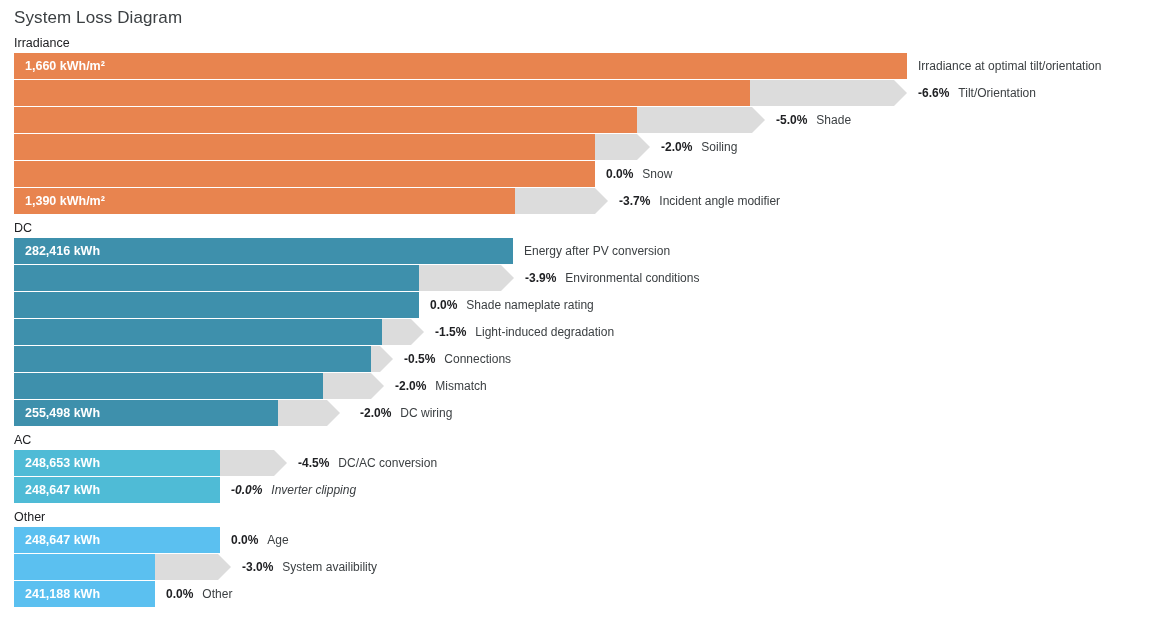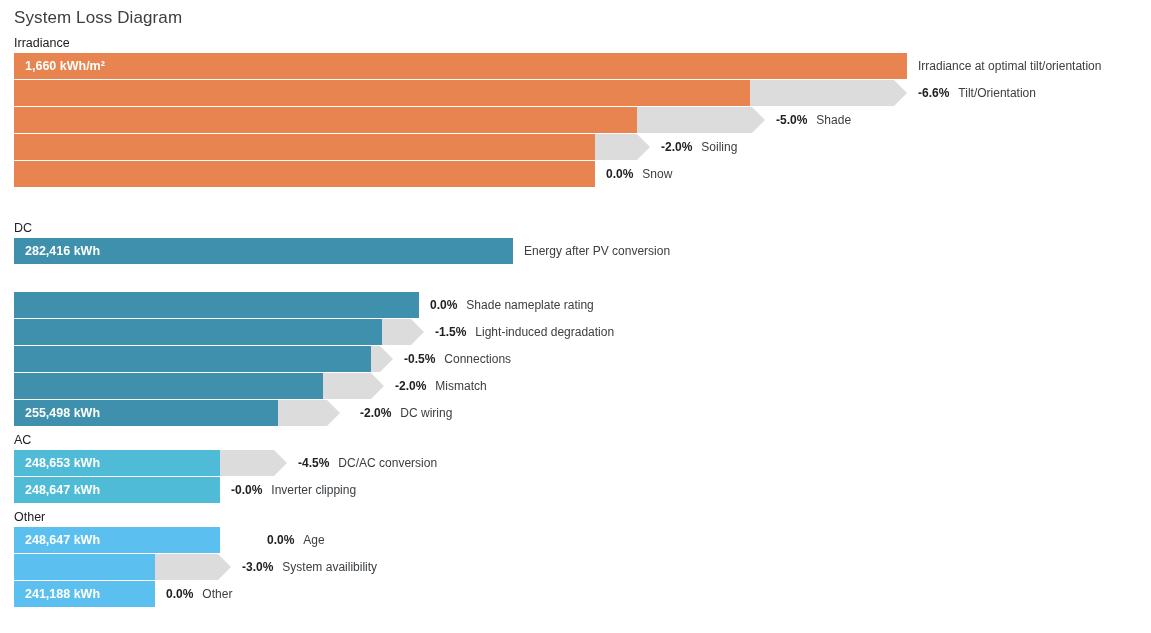--- a/index.html
+++ b/index.html
@@ -118,25 +118,36 @@
     </div>
     <div class="row" style="top: 134px; width: 1151px;">
       <div class="bar" style="width: 581px; background: rgb(232, 132, 79);"></div>
       <div class="loss-arrow" style="left: 595px; width: 55px; background: rgb(220, 220, 220);"></div>
       <div class="row-caption" style="left: 661px;"><span class="pct">-2.0%</span><span class="pct-spacer"></span><span class="nm">Soiling</span></div>
     </div>
     <div class="row" style="top: 161px; width: 1151px;">
       <div class="bar" style="width: 581px; background: rgb(232, 132, 79);"></div>
       <div class="row-caption" style="left: 606px;"><span class="pct">0.0%</span><span class="pct-spacer"></span><span class="nm">Snow</span></div>
     </div>
+    <div class="row" style="top: 188px; width: 1151px;">
+      <div class="bar" style="width: 501px; background: rgb(232, 132, 79);"></div>
+      <div class="bar-value" style="left: 25px;">1,390 kWh/m²</div>
+      <div class="loss-arrow" style="left: 515px; width: 93px; background: rgb(220, 220, 220);"></div>
+      <div class="row-caption" style="left: 619px;"><span class="pct">-3.7%</span><span class="pct-spacer"></span><span class="nm">Incident angle modifier</span></div>
+    </div>
     <div class="section-label" style="top: 221px;">DC</div>
     <div class="row" style="top: 238px; width: 1151px;">
       <div class="bar" style="width: 499px; background: rgb(62, 144, 172);"></div>
       <div class="bar-value" style="left: 25px;">282,416 kWh</div>
       <div class="row-caption" style="left: 524px;"><span class="nm">Energy after PV conversion</span></div>
+    </div>
+    <div class="row" style="top: 265px; width: 1151px;">
+      <div class="bar" style="width: 405px; background: rgb(62, 144, 172);"></div>
+      <div class="loss-arrow" style="left: 419px; width: 95px; background: rgb(220, 220, 220);"></div>
+      <div class="row-caption" style="left: 525px;"><span class="pct">-3.9%</span><span class="pct-spacer"></span><span class="nm">Environmental conditions</span></div>
     </div>
     <div class="row" style="top: 292px; width: 1151px;">
       <div class="bar" style="width: 405px; background: rgb(62, 144, 172);"></div>
       <div class="row-caption" style="left: 430px;"><span class="pct">0.0%</span><span class="pct-spacer"></span><span class="nm">Shade nameplate rating</span></div>
     </div>
     <div class="row" style="top: 319px; width: 1151px;">
       <div class="bar" style="width: 368px; background: rgb(62, 144, 172);"></div>
       <div class="loss-arrow" style="left: 382px; width: 42px; background: rgb(220, 220, 220);"></div>
       <div class="row-caption" style="left: 435px;"><span class="pct">-1.5%</span><span class="pct-spacer"></span><span class="nm">Light-induced degradation</span></div>
     </div>
@@ -159,27 +170,27 @@
     <div class="section-label" style="top: 433px;">AC</div>
     <div class="row" style="top: 450px; width: 1151px;">
       <div class="bar" style="width: 206px; background: rgb(79, 187, 214);"></div>
       <div class="bar-value" style="left: 25px;">248,653 kWh</div>
       <div class="loss-arrow" style="left: 220px; width: 67px; background: rgb(220, 220, 220);"></div>
       <div class="row-caption" style="left: 298px;"><span class="pct">-4.5%</span><span class="pct-spacer"></span><span class="nm">DC/AC conversion</span></div>
     </div>
     <div class="row" style="top: 477px; width: 1151px;">
       <div class="bar" style="width: 206px; background: rgb(79, 187, 214);"></div>
       <div class="bar-value" style="left: 25px;">248,647 kWh</div>
-      <div class="row-caption" style="left: 231px;"><span class="pct">-0.0%</span><span class="pct-spacer"></span><span class="nm">Inverter clipping</span></div>
+      <div class="row-caption" style="left: 231px; font-style: italic;"><span class="pct">-0.0%</span><span class="pct-spacer"></span><span class="nm">Inverter clipping</span></div>
     </div>
     <div class="section-label" style="top: 510px;">Other</div>
     <div class="row" style="top: 527px; width: 1151px;">
       <div class="bar" style="width: 206px; background: rgb(91, 192, 240);"></div>
       <div class="bar-value" style="left: 25px;">248,647 kWh</div>
-      <div class="row-caption" style="left: 231px; margin-left: 36px;"><span class="pct">0.0%</span><span class="pct-spacer"></span><span class="nm">Age</span></div>
+      <div class="row-caption" style="left: 231px;"><span class="pct">0.0%</span><span class="pct-spacer"></span><span class="nm">Age</span></div>
     </div>
     <div class="row" style="top: 554px; width: 1151px;">
       <div class="bar" style="width: 141px; background: rgb(91, 192, 240);"></div>
       <div class="loss-arrow" style="left: 155px; width: 76px; background: rgb(220, 220, 220);"></div>
       <div class="row-caption" style="left: 242px;"><span class="pct">-3.0%</span><span class="pct-spacer"></span><span class="nm">System availibility</span></div>
     </div>
     <div class="row" style="top: 581px; width: 1151px;">
       <div class="bar" style="width: 141px; background: rgb(91, 192, 240);"></div>
       <div class="bar-value" style="left: 25px;">241,188 kWh</div>
       <div class="row-caption" style="left: 166px;"><span class="pct">0.0%</span><span class="pct-spacer"></span><span class="nm">Other</span></div>

